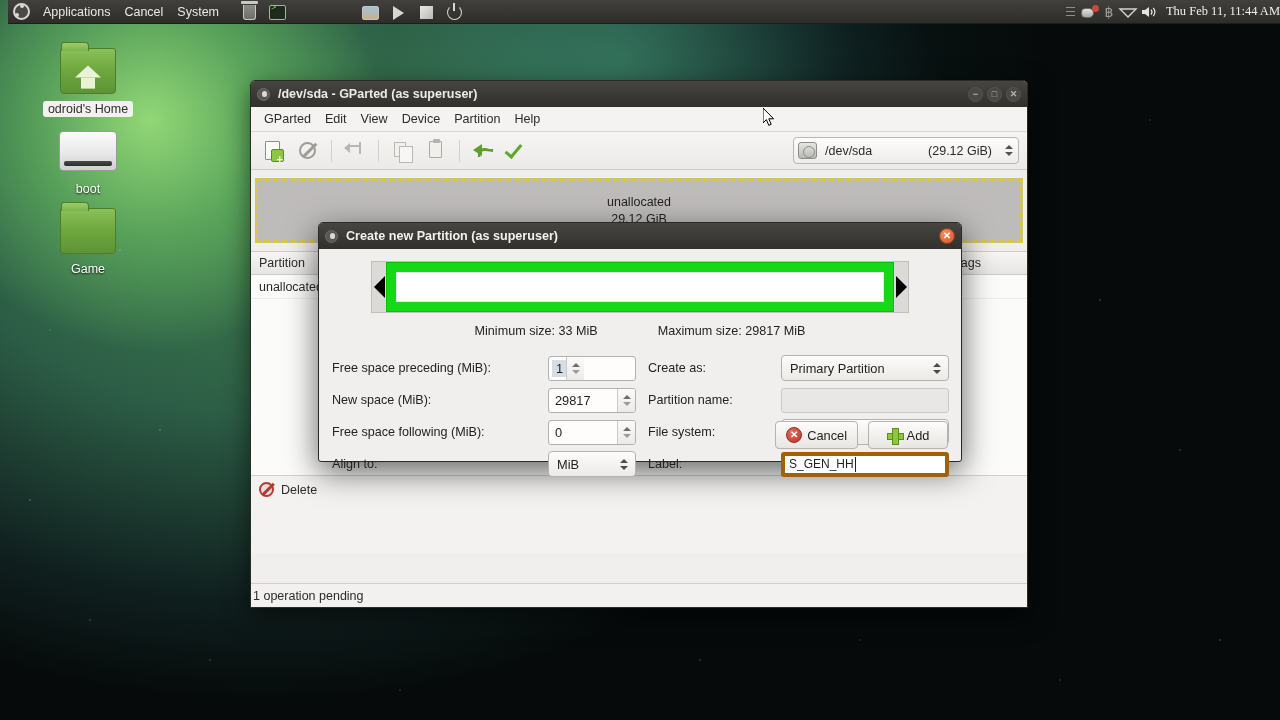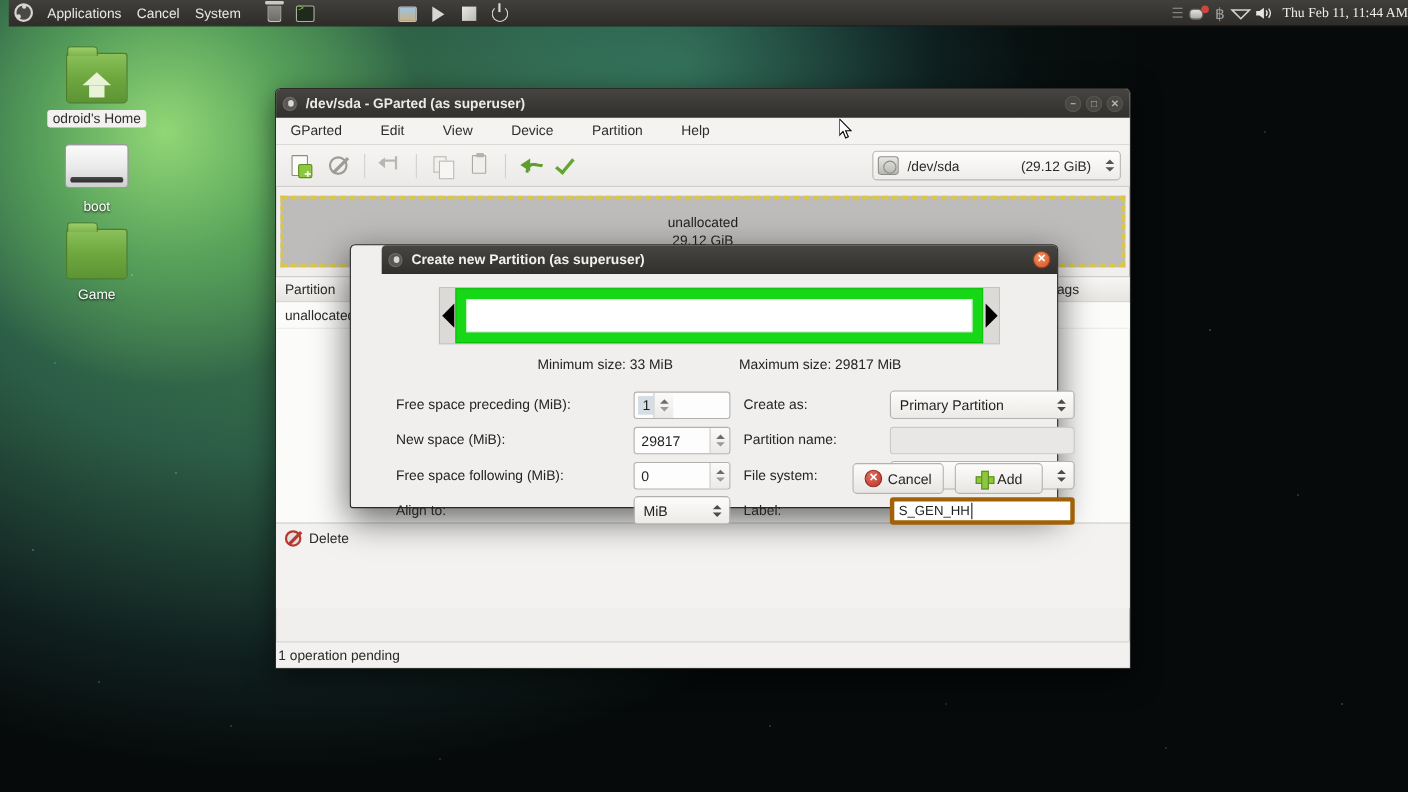--- a/index.html
+++ b/index.html
@@ -113,21 +113,21 @@
   .titlebar {
     height:26px; background:linear-gradient(180deg,#474541 0%,#3b3935 55%,#32302d 100%);
     border-radius:4px 4px 0 0; display:flex; align-items:center; padding:0 6px; color:#ebebe9;
     font-size:12.5px; font-weight:bold; position:relative;
   }
   .title-dot { width:13px;height:13px;border-radius:50%;background:#5a5854;border:1px solid #6e6c68;margin-right:8px;position:relative;}
   .title-dot::after{content:'';position:absolute;left:4px;top:2.5px;width:5px;height:6px;border-radius:3px;background:#d9d8d4;}
   .wbtns{ margin-left:auto; display:flex; gap:4px; }
   .wbtn{ width:15px;height:15px;border-radius:50%;background:#4a4844;border:1px solid #575550;color:#b8b6b1;
     font-size:9px;line-height:13px;text-align:center; }
-  .menubar { height:25px; background:#f4f3f2; border-bottom:1px solid #d8d6d3; display:flex; align-items:center; padding-left:6px;gap:21px; }
+  .menubar { height:25px; background:#f4f3f2; border-bottom:1px solid #d8d6d3; display:flex; align-items:center; padding-left:6px; }
   .mb-item{ font-size:12.6px; color:#2c2c2a; padding:3px 7px; border-radius:3px; }
   .toolbar { height:38px; background:linear-gradient(180deg,#f6f5f4,#eceae8); border-bottom:1px solid #cfcdc9;
     display:flex; align-items:center; padding:0 8px; gap:4px; }
   .tb { width:30px;height:28px;position:relative; }
   .tb.sep { width:1px;height:22px;background:#d2d0cc;margin:0 4px; }
   .tb-doc{ position:absolute;left:6px;top:4px;width:15px;height:19px;background:#fbfbf8;border:1px solid #8d8d86;border-radius:1px;}
   .tb-doc::after{content:'';position:absolute;right:-5px;bottom:-3px;width:11px;height:11px;background:#8dc63f;
     border:1px solid #5c8d21;border-radius:2px;}
   .tb-doc::before{content:'+';position:absolute;right:-4px;bottom:-6px;color:#fff;font-size:11px;font-weight:bold;z-index:2;}
   .tb-ban{ position:absolute;left:6px;top:5px;width:17px;height:17px;border:2.5px solid #9d9d98;border-radius:50%;}
@@ -173,21 +173,20 @@
   .op-ban{width:15px;height:15px;border-radius:50%;border:2.5px solid #b33a30;position:relative;background:#e2e0dd;}
   .op-ban::after{content:'';position:absolute;left:-1px;top:4px;width:16px;height:2.5px;background:#b33a30;transform:rotate(-45deg);}
   .statusbar { position:absolute; left:0; bottom:0; width:100%; height:24px; background:#f2f1ef;
     border-top:1px solid #d2d0cc; display:flex; align-items:center; padding:0 2px; font-size:12.5px; color:#2b2b29; }
 
   
   .dlg {
     position:absolute; left:318px; top:222px; width:644px; height:240px;
     background:#f0efee; border:1px solid #2b2a28; border-radius:5px 5px 3px 3px;
     box-shadow:0 10px 32px rgba(0,0,0,.6);
-    padding-left:28px;
   }
   .dlg-title{ height:26px; background:linear-gradient(180deg,#474541,#32302d); border-radius:4px 4px 0 0;
     display:flex; align-items:center; padding:0 6px; color:#f1f1ef; font-size:12.6px; font-weight:bold; }
   .dlg-close{ margin-left:auto; width:16px;height:16px;border-radius:50%;
     background:radial-gradient(circle at 35% 30%,#f0915a,#d4542c); border:1px solid #9e3c1e;
     color:#fff; font-size:10px; line-height:14px; text-align:center; font-weight:bold; }
   .dlg-body{ padding:10px 13px 0; }
 
   .sizer-wrap{ display:flex; align-items:stretch; height:52px; margin:2px 39px 0; background:#dcdad7;
     border:1px solid #c2c0bc; }

